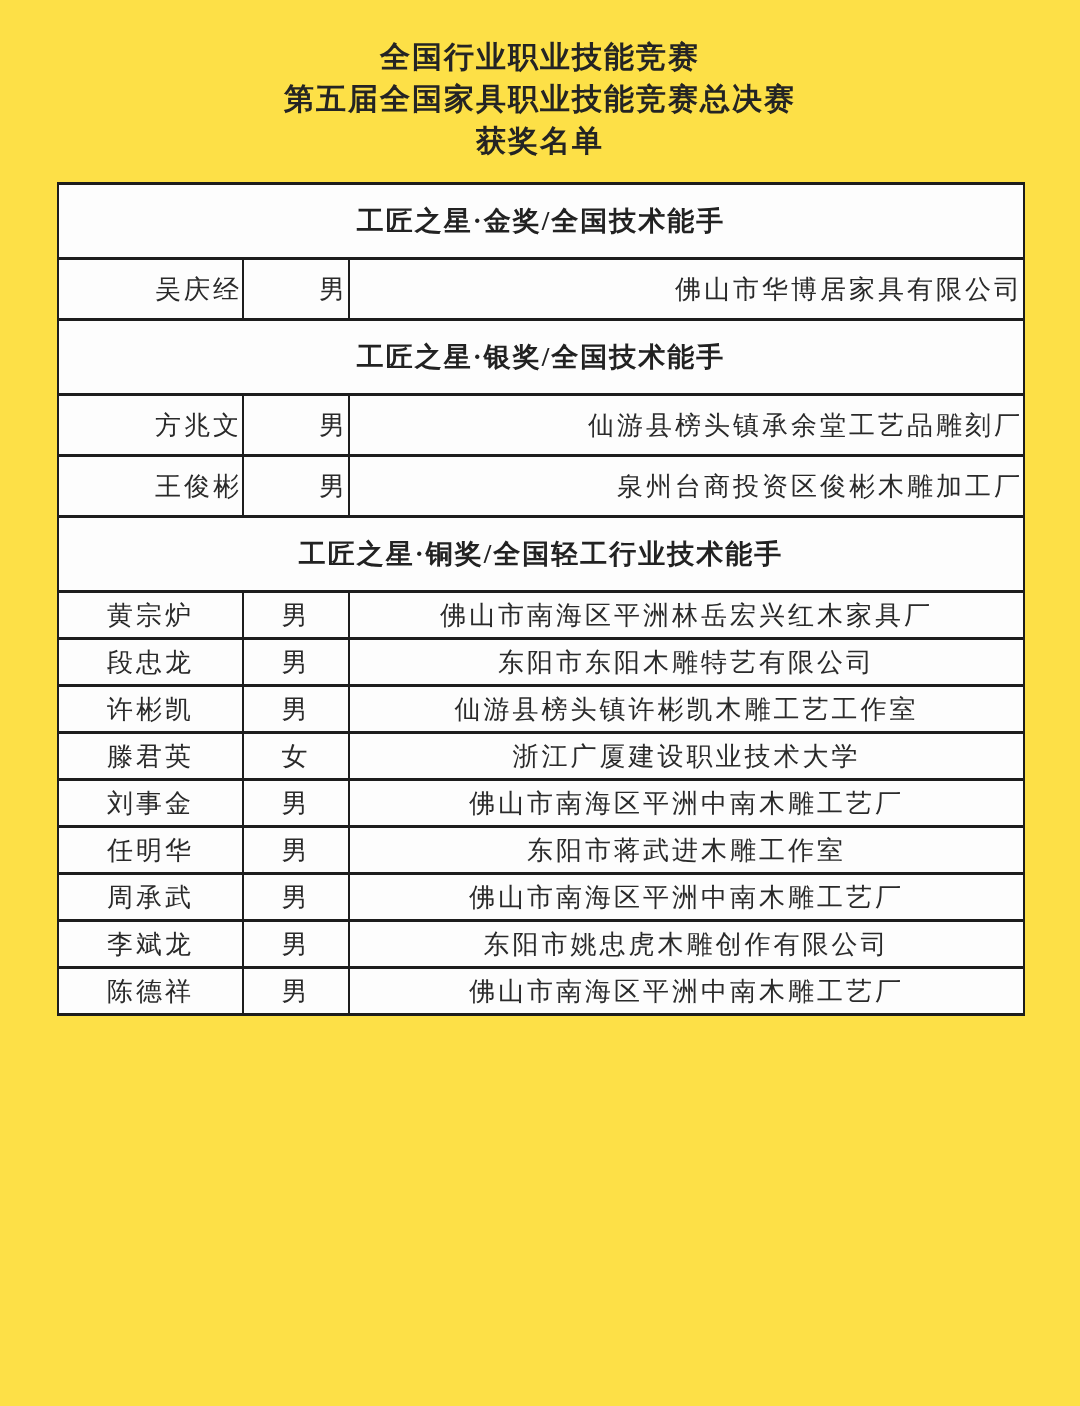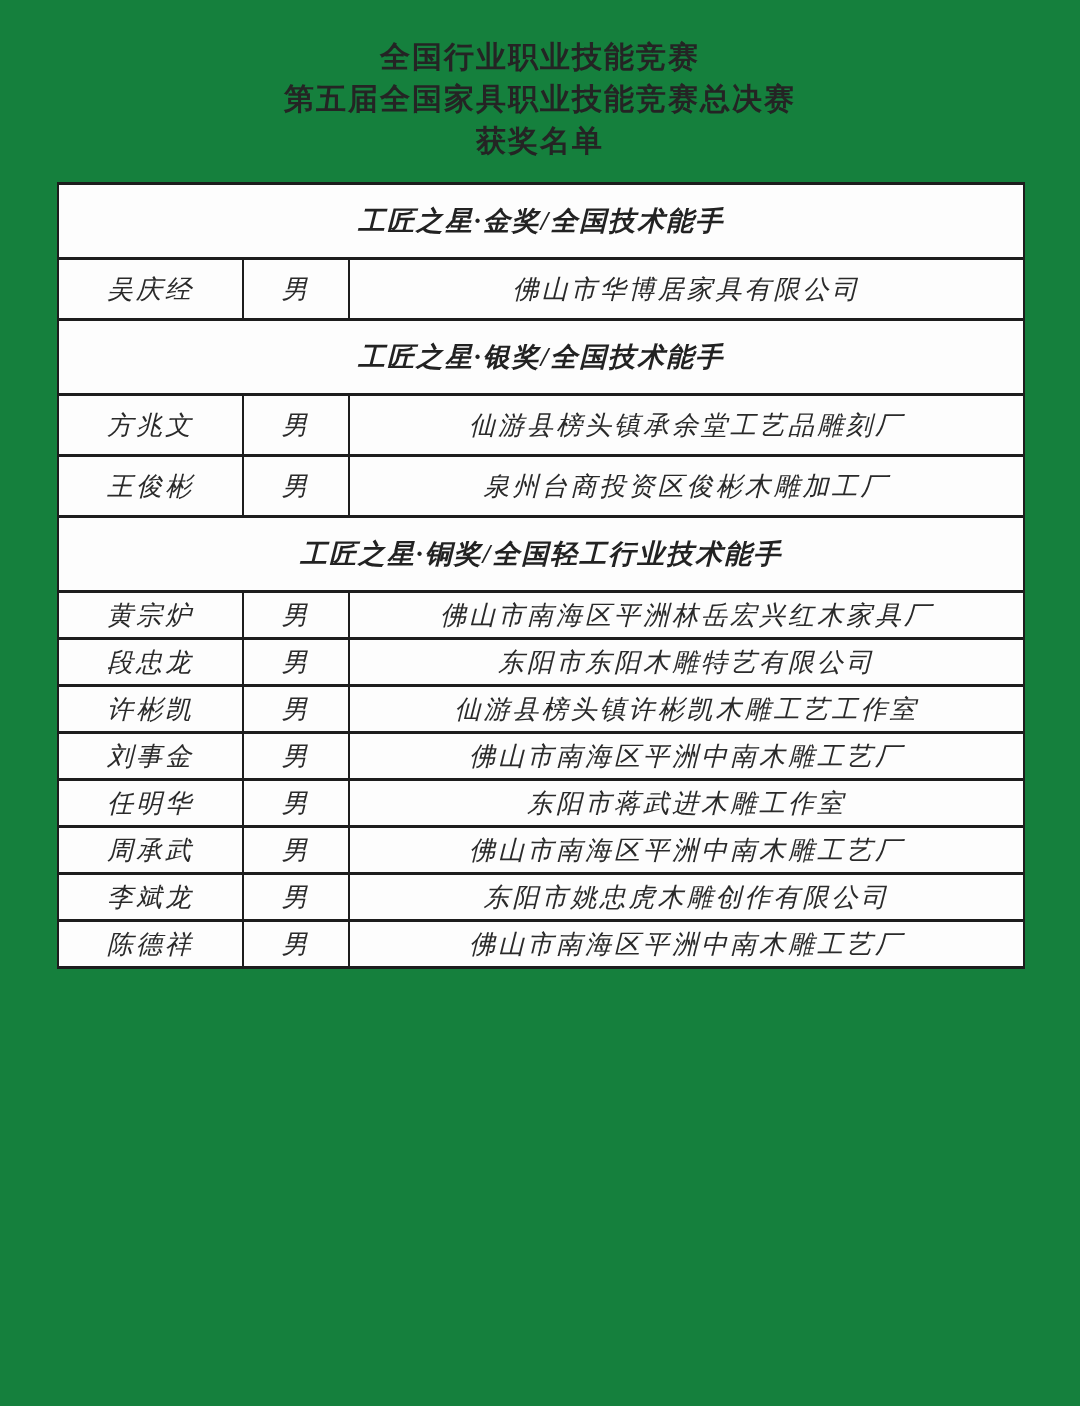--- a/index.html
+++ b/index.html
@@ -5,21 +5,21 @@
   html, body {
     margin: 0;
     padding: 0;
     background: #ffffff;
   }
   .page {
     position: relative;
     width: 1080px;
     height: 1406px;
     margin: 0 auto;
-    background: #15803d;
+    background: #fde047;
     overflow: hidden;
     font-family: "Liberation Serif", "DejaVu Serif", serif;
     color: #262626;
   }
   .title-block {
     padding-top: 36px;
     text-align: center;
   }
   .title-line {
     font-size: 30px;
@@ -27,21 +27,20 @@
     font-weight: bold;
     letter-spacing: 2px;
     color: #242424;
   }
   table.awards {
     border-collapse: collapse;
     table-layout: fixed;
     width: 966px;
     margin: 20px 0 0 57px;
     background: #fdfdfd;
-    font-style: italic;
   }
   table.awards td {
     border: 2px solid #1d1d1d;
     border-top-width: 3px;
     border-bottom-width: 3px;
     text-align: center;
     vertical-align: middle;
     font-size: 26px;
     letter-spacing: 3px;
     color: #2a2a2a;
@@ -49,21 +48,21 @@
     overflow: hidden;
     white-space: nowrap;
   }
   tr.section-header td {
     height: 72px;
     font-weight: bold;
     font-size: 27px;
     letter-spacing: 2px;
     color: #222222;
   }
-  tr.data-row.tall td { height: 58px; }
+  tr.data-row.tall td { height: 58px; text-align: right; }
   tr.data-row.short td { height: 44px; }
 </style>
 </head>
 <body>
 
 <div class="page">
 
   <div class="title-block">
     <div class="title-line">全国行业职业技能竞赛</div>
     <div class="title-line">第五届全国家具职业技能竞赛总决赛</div>
@@ -110,20 +109,25 @@
           <td>段忠龙</td>
           <td>男</td>
           <td>东阳市东阳木雕特艺有限公司</td>
         </tr>
         <tr class="data-row short">
           <td>许彬凯</td>
           <td>男</td>
           <td>仙游县榜头镇许彬凯木雕工艺工作室</td>
         </tr>
         <tr class="data-row short">
+          <td>滕君英</td>
+          <td>女</td>
+          <td>浙江广厦建设职业技术大学</td>
+        </tr>
+        <tr class="data-row short">
           <td>刘事金</td>
           <td>男</td>
           <td>佛山市南海区平洲中南木雕工艺厂</td>
         </tr>
         <tr class="data-row short">
           <td>任明华</td>
           <td>男</td>
           <td>东阳市蒋武进木雕工作室</td>
         </tr>
         <tr class="data-row short">

